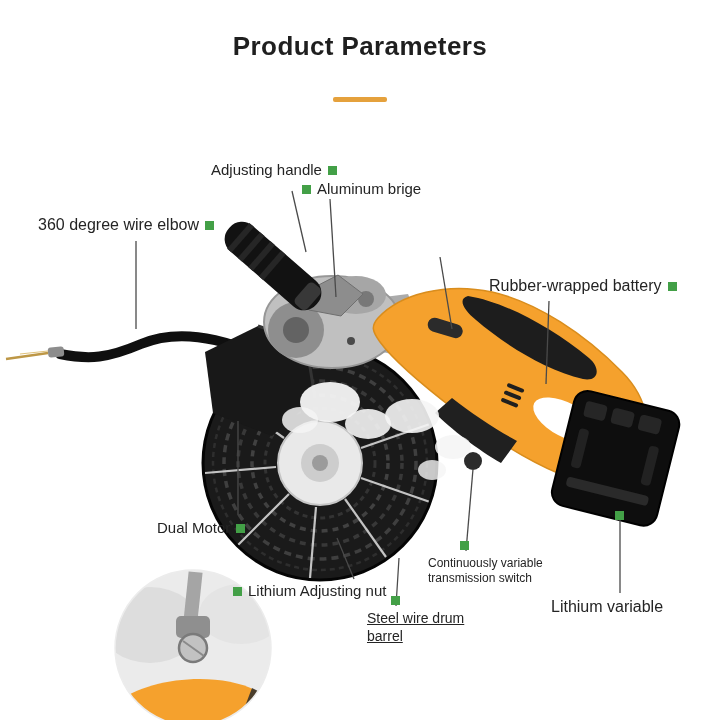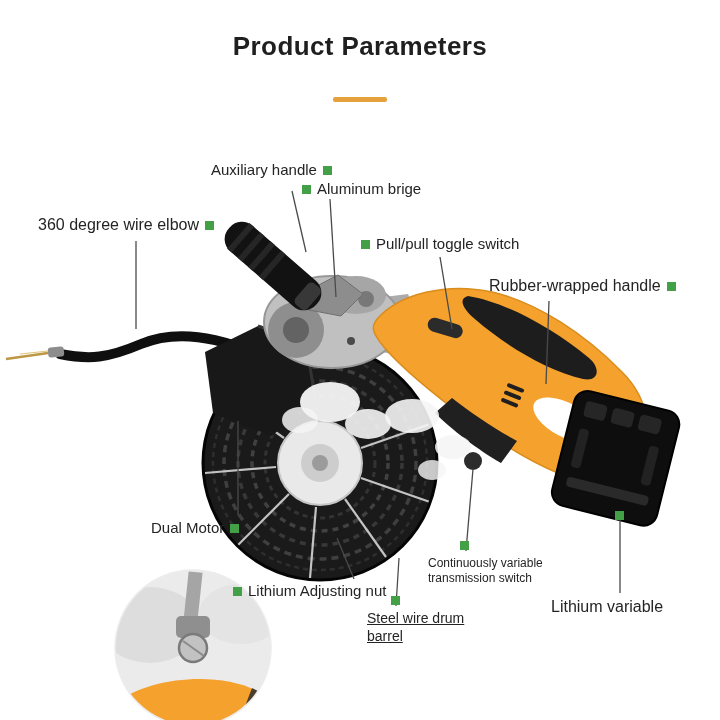--- a/index.html
+++ b/index.html
@@ -153,45 +153,41 @@
         <path d="M 252,688 L 276,700 L 276,730 L 236,730 Z" fill="#2c2c2c" opacity="0.85"></path>
       </g>
       <circle cx="193" cy="648" r="78" fill="none" stroke="#ececec" stroke-width="1.5"></circle>
     </g>
   </svg>
 
   <div class="title">Product Parameters</div>
   <div class="accent-bar"></div>
 
   <div class="label" style="left:211px;top:161px">
-    <span>Auxiliary handle</span>
+    <span>Adjusting handle</span>
     <span class="marker"></span>
   </div>
 
   <div class="label" style="left:302px;top:180px">
     <span class="marker"></span>
     <span>Aluminum brige</span>
   </div>
 
   <div class="label fs16" style="left:38px;top:215px">
     <span>360 degree wire elbow</span>
     <span class="marker"></span>
   </div>
 
-  <div class="label" style="left:361px;top:235px">
-    <span class="marker"></span>
-    <span>Pull/pull toggle switch</span>
-  </div>
 
   <div class="label fs16" style="left:489px;top:276px">
-    <span>Rubber-wrapped handle</span>
-    <span class="marker"></span>
-  </div>
-
-  <div class="label" style="left:151px;top:519px">
+    <span>Rubber-wrapped battery</span>
+    <span class="marker"></span>
+  </div>
+
+  <div class="label" style="left:157px;top:519px">
     <span>Dual Motor</span>
     <span class="marker"></span>
   </div>
 
   <div class="label" style="left:233px;top:582px">
     <span class="marker"></span>
     <span>Lithium Adjusting nut</span>
   </div>
 
   <span class="floating-marker" style="left:460px;top:541px"></span>

